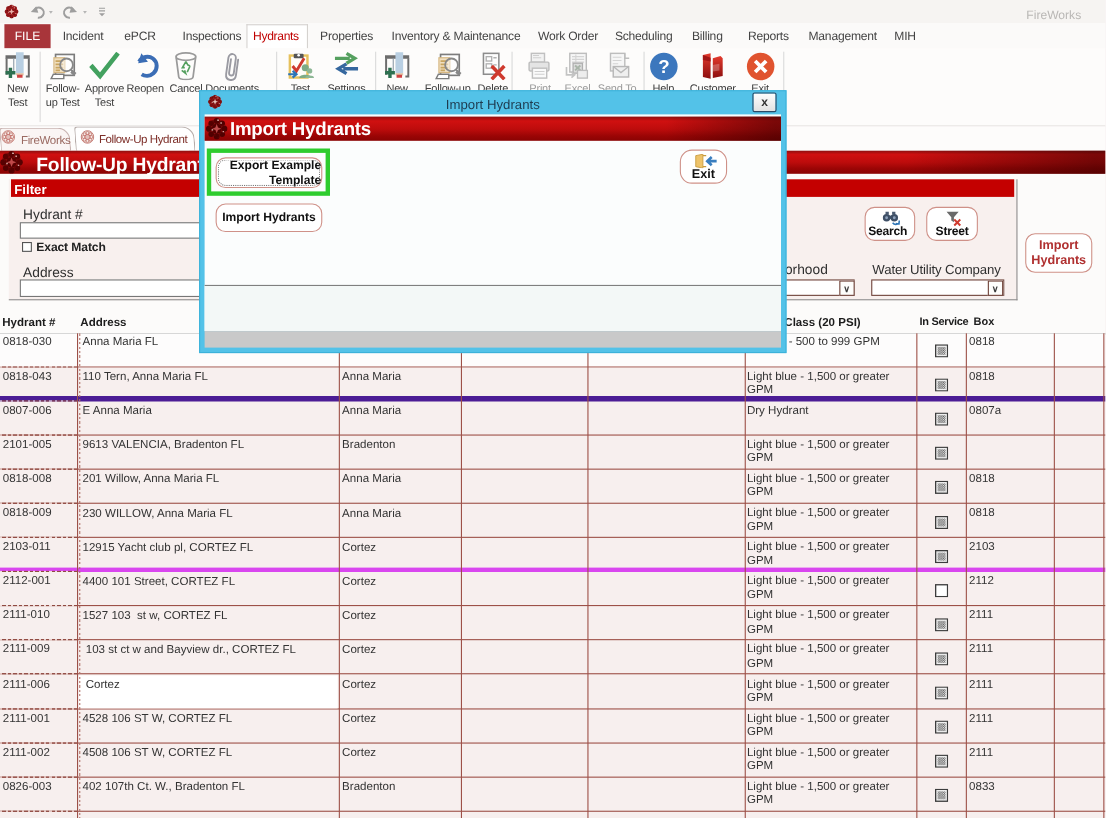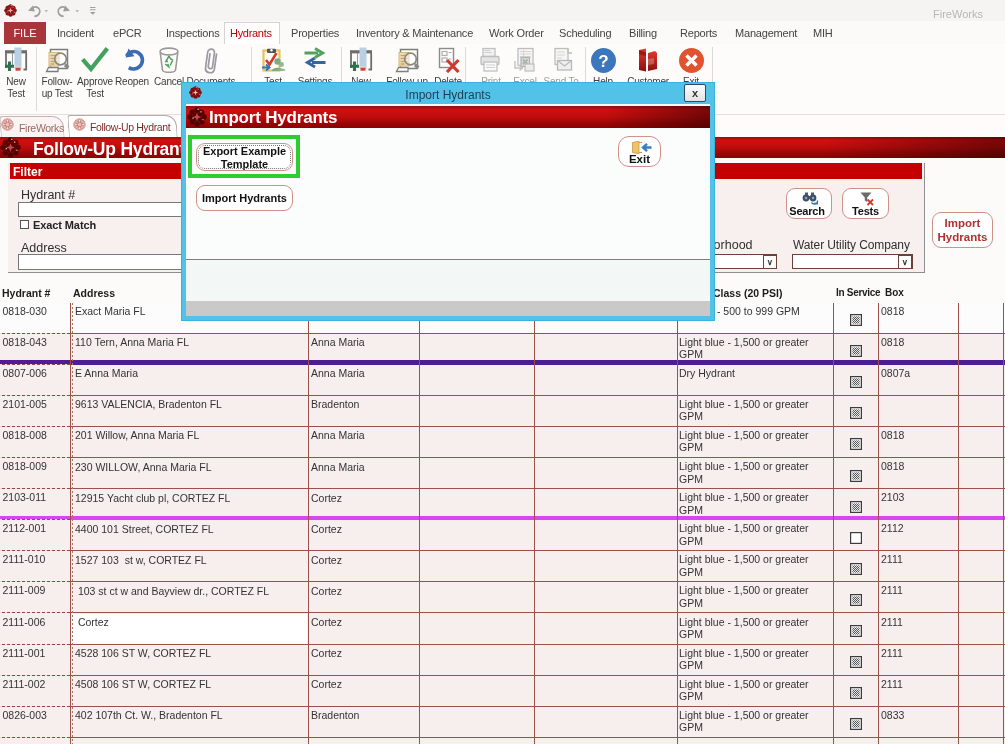--- a/index.html
+++ b/index.html
@@ -350,41 +350,41 @@
 <circle cx="11" cy="7" r="1.3" fill="#8fa3bd"></circle>
 <path d="M9.5 11.5 C11 13.5 13.5 13.5 15 12 M15.5 9.5 L15.3 12.6 L12.3 12.2" stroke="#2e75b6" stroke-width="1.4" fill="none"></path>
 </svg></div>
 <div class="ab" style="left:0;top:16px;width:40px;text-align:center;font-size:11px;letter-spacing:-0.2px;font-weight:bold;color:#111">Search</div>
   </div>
 <div class="ab" style="left:842px;top:188px;width:47px;height:31px;background:#fff;border:1px solid #cf9188;border-radius:9px">
 <div class="ab" style="left:16px;top:2px"><svg width="16" height="15" viewBox="0 0 16 15">
 <path d="M1.5 1.5 H12.5 L8.2 6.5 L8.2 11 L5.8 9.5 L5.8 6.5 Z" fill="#6a6a6a"></path>
 <path d="M8.5 8.5 L14 14 M14 8.5 L8.5 14" stroke="#cf3a2e" stroke-width="1.8"></path>
 </svg></div>
-<div class="ab" style="left:0;top:16px;width:45px;text-align:center;font-size:11px;letter-spacing:-0.2px;font-weight:bold;color:#111">Tests</div>
+<div class="ab" style="left:0;top:16px;width:45px;text-align:center;font-size:11px;letter-spacing:-0.2px;font-weight:bold;color:#111">Street</div>
   </div>
 <div class="ab" style="left:674px;top:238px;font-size:12.5px;color:#2f2f2f">Neighborhood</div>
 <div class="ab" style="left:642px;top:254px;width:135px;height:15px;background:#fff;border:1.5px solid #6e4138"></div>
 <div class="ab" style="left:763px;top:254.5px;width:13.5px;height:14px;background:#fdfdfb;border:1.5px solid #6e4138;font-size:8.5px;font-weight:bold;color:#3c3c3c;text-align:center;line-height:12px">∨</div>
 <div class="ab" style="left:793px;top:238px;font-size:12px;letter-spacing:-0.1px;color:#2f2f2f">Water Utility Company</div>
 <div class="ab" style="left:792px;top:254px;width:121px;height:15px;background:#fff;border:1.5px solid #6e4138"></div>
 <div class="ab" style="left:898px;top:254.5px;width:13.5px;height:14px;background:#fdfdfb;border:1.5px solid #6e4138;font-size:8.5px;font-weight:bold;color:#3c3c3c;text-align:center;line-height:12px">∨</div>
 <div class="ab" style="left:932px;top:212px;width:61px;height:36px;background:#fff;border:1px solid #cf9188;border-radius:9px;
 font-size:11.5px;font-weight:bold;color:#b03030;text-align:center;line-height:13.5px;padding-top:4px">Import<br>Hydrants</div>
 <div class="ab" style="left:2px;top:287px;font-size:10.5px;font-weight:bold;color:#1c1c1c">Hydrant #</div>
 <div class="ab" style="left:73px;top:287px;font-size:10.5px;font-weight:bold;color:#1c1c1c">Address</div>
 <div class="ab" style="left:713px;top:287px;font-size:10.5px;font-weight:bold;color:#1c1c1c">Class (20 PSI)</div>
 <div class="ab" style="left:836px;top:287px;font-size:10px;letter-spacing:-0.3px;font-weight:bold;color:#1c1c1c">In Service</div>
 <div class="ab" style="left:885px;top:287px;font-size:10px;font-weight:bold;color:#1c1c1c">Box</div>
 <div class="ab" style="left:0;top:302.5px;width:1005px;height:441.5px;background:#f7efee;border-top:1px solid #4f4f4f"></div>
 <div class="ab" style="left:0;top:302.5px;width:1005px;height:31.1px;border-bottom:1px solid #9d5048">
 <div class="ab" style="left:0;top:30.1px;width:70px;height:1px;background:repeating-linear-gradient(90deg,#f1dbd8 0 2px,#8f4a42 2px 5px)"></div>
 <div class="ab" style="left:0;top:0;width:1005px;height:30px;background:#fdfcfc"></div>
 <div class="ab" style="left:2.5px;top:2px;font-size:10.5px;color:#333">0818-030</div>
-<div class="ab" style="left:75px;top:2.5px;font-size:10.5px;color:#333">Exact Maria FL</div>
+<div class="ab" style="left:75px;top:2.5px;font-size:10.5px;color:#333">Anna Maria FL</div>
 <div class="ab" style="left:311px;top:2.5px;font-size:10.5px;color:#333">Anna Maria</div>
 <div class="ab" style="left:679px;top:2px;width:152px;font-size:10.5px;color:#333;line-height:12.5px">Orange - 500 to 999 GPM</div>
 <div class="ab" style="left:850px;top:9.5px"><svg width="12" height="12" viewBox="0 0 12 12">
 <rect x="0.6" y="0.6" width="10.8" height="10.8" fill="#f0f0f0" stroke="#3c3c3c" stroke-width="1.2"></rect>
 <rect x="2.4" y="2.4" width="7.2" height="7.2" fill="url(#chk)"></rect>
 </svg></div>
 <div class="ab" style="left:881px;top:2px;font-size:10.5px;color:#333">0818</div>
 </div>
 <div class="ab" style="left:0;top:333.6px;width:1005px;height:31.1px;border-bottom:5px solid #4c1d95">
 <div class="ab" style="left:0;top:30.1px;width:70px;height:1px;background:repeating-linear-gradient(90deg,#f1dbd8 0 2px,#8f4a42 2px 5px)"></div>
@@ -629,21 +629,21 @@
           <rect x="16" y="5" width="1.6" height="1.6"></rect>
 <rect x="12.5" y="2" width="2" height="1.4"></rect>
           <rect x="18.5" y="14.5" width="1.4" height="1.4"></rect>
 </g>
 </g>
     </svg>
   </div>
 <div class="ab" style="left:209px;top:107.5px;font-size:17px;letter-spacing:-0.2px;font-weight:bold;color:#fff">Import Hydrants</div>
 <div class="ab" style="left:188px;top:135px;width:112px;height:43px;border:4px solid #2ecc2e"></div>
 <div class="ab" style="left:196px;top:143px;width:97px;height:28px;background:#fff;border:1px solid #cf9188;border-radius:9px;outline:1px dotted #777;outline-offset:-3px;
-font-size:11px;font-weight:bold;color:#111;text-align:center;line-height:13px;padding-top:1px">Export Example<br>Template</div>
+font-size:11px;font-weight:bold;color:#111;text-align:right;line-height:13px;padding-top:1px">Export Example<br>Template</div>
 <div class="ab" style="left:196px;top:185px;width:97px;height:26px;background:#fff;border:1px solid #cf9188;border-radius:9px;
 font-size:11px;font-weight:bold;color:#111;text-align:center;line-height:24px">Import Hydrants</div>
 <div class="ab" style="left:618px;top:136px;width:43px;height:31px;background:#fff;border:1px solid #cf9188;border-radius:11px">
 <div class="ab" style="left:12px;top:3px"><svg width="22" height="13" viewBox="0 0 22 13">
 <path d="M1.5 1.5 L8 0.2 L8 12.8 L1.5 11.5 Z" fill="#eec36a" stroke="#c89b3c" stroke-width="0.8"></path>
 <path d="M8 1.5 L11 1.5 M8 11.5 L11 11.5" stroke="#c89b3c" stroke-width="1"></path>
 <path d="M20.5 6.5 L12.5 6.5 M16 2.8 L12 6.5 L16 10.2" stroke="#3a7ebf" stroke-width="2.4" fill="none"></path>
 </svg></div>
 <div class="ab" style="left:0;top:16px;width:41px;text-align:center;font-size:11.5px;font-weight:bold;color:#111">Exit</div>
   </div>

